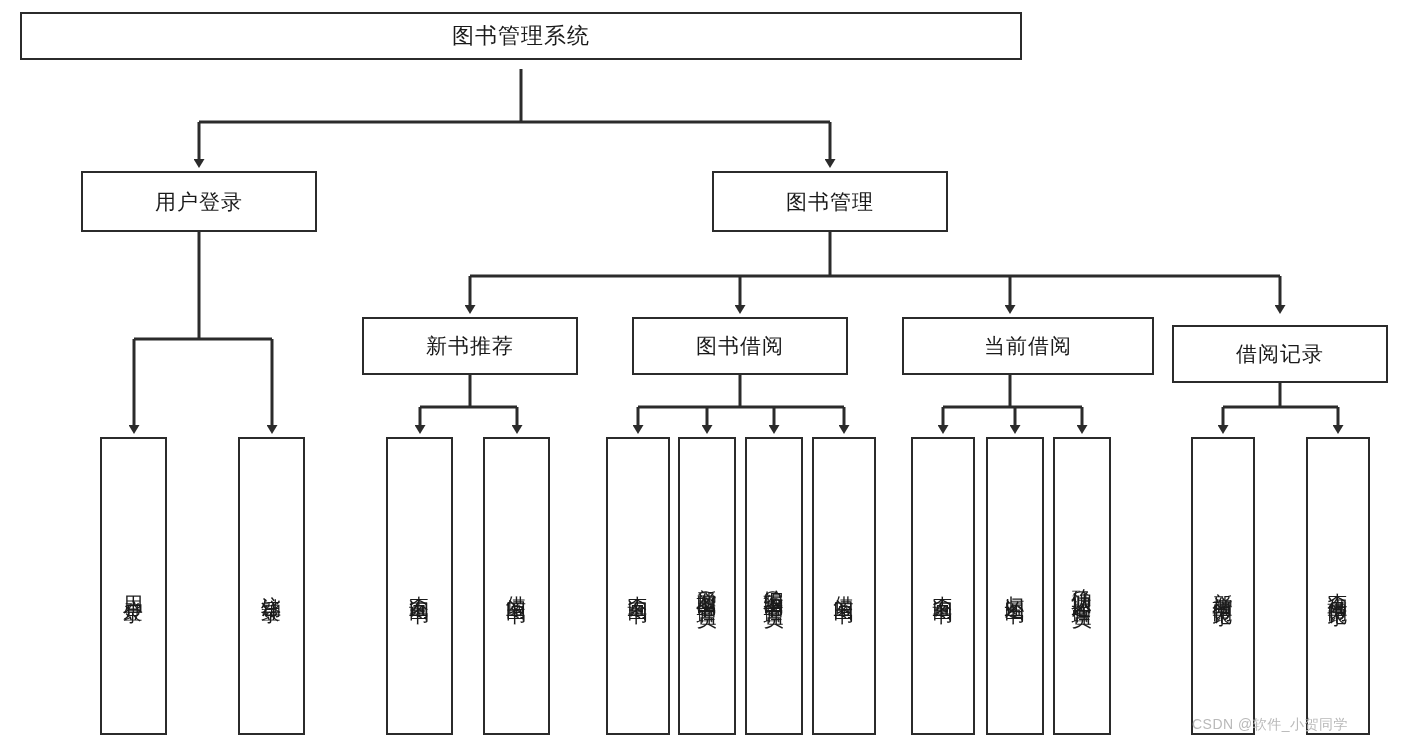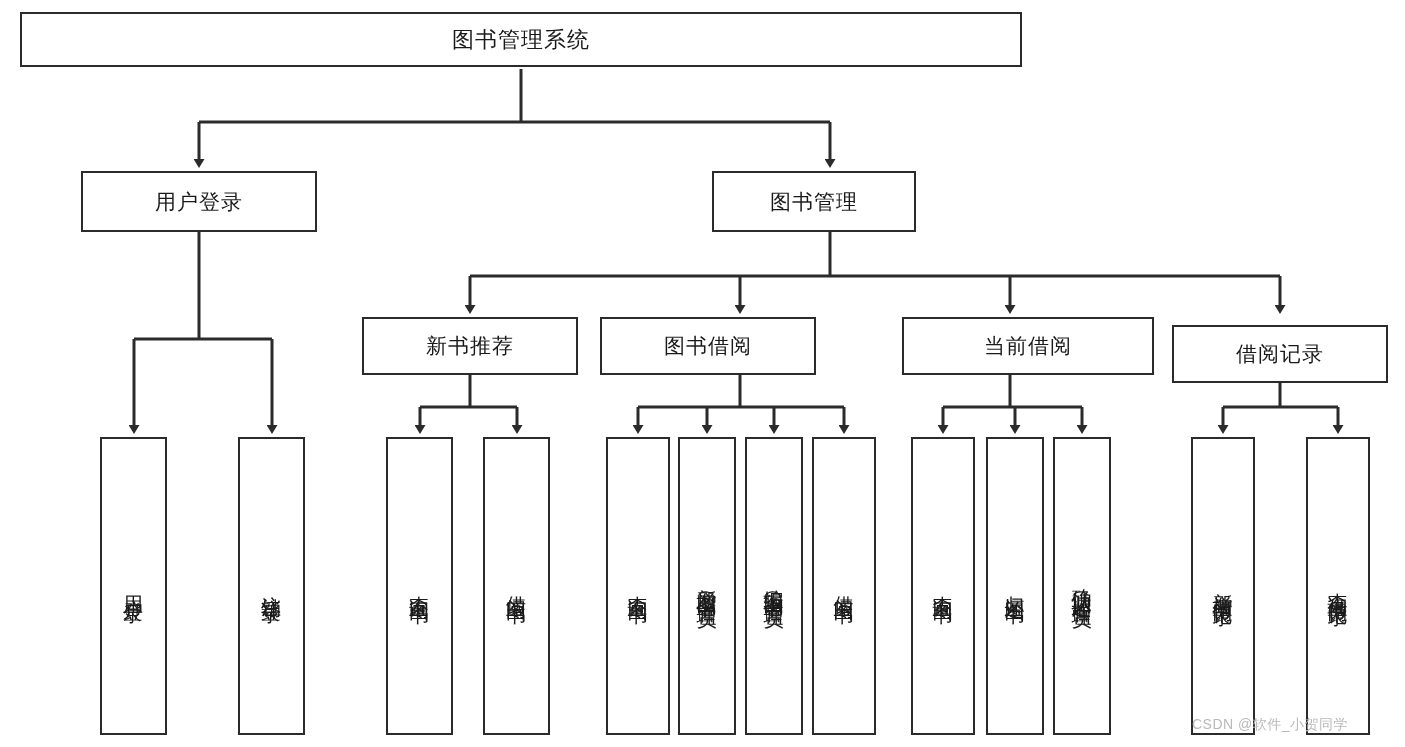--- a/index.html
+++ b/index.html
@@ -104,33 +104,33 @@
         <path d="M1015,407 L1015,426" marker-end="url(#arrowhead)"></path>
         <path d="M1082,407 L1082,426" marker-end="url(#arrowhead)"></path>
         <path d="M1280,375 L1280,407"></path>
         <path d="M1223,407 L1338,407"></path>
         <path d="M1223,407 L1223,426" marker-end="url(#arrowhead)"></path>
         <path d="M1338,407 L1338,426" marker-end="url(#arrowhead)"></path>
       </g>
   </svg>
 
   <div id="node-layer">
-      <div class="node horizontal root" style="left: 20px; top: 12px; width: 1002px; height: 55px;">
+      <div class="node horizontal root" style="left: 20px; top: 12px; width: 1002px; height: 48px;">
         <span class="hlabel">图书管理系统</span>
       </div>
       <div class="node horizontal" style="left: 81px; top: 171px; width: 236px; height: 61px;">
         <span class="hlabel">用户登录</span>
       </div>
-      <div class="node horizontal" style="left: 712px; top: 171px; width: 204px; height: 61px;">
+      <div class="node horizontal" style="left: 712px; top: 171px; width: 236px; height: 61px;">
         <span class="hlabel">图书管理</span>
       </div>
       <div class="node horizontal" style="left: 362px; top: 317px; width: 216px; height: 58px;">
         <span class="hlabel">新书推荐</span>
       </div>
-      <div class="node horizontal" style="left: 600px; top: 317px; width: 216px; height: 58px;">
+      <div class="node horizontal" style="left: 632px; top: 317px; width: 216px; height: 58px;">
         <span class="hlabel">图书借阅</span>
       </div>
       <div class="node horizontal" style="left: 902px; top: 317px; width: 252px; height: 58px;">
         <span class="hlabel">当前借阅</span>
       </div>
       <div class="node horizontal" style="left: 1172px; top: 317px; width: 216px; height: 58px; margin-top: 8px;">
         <span class="hlabel">借阅记录</span>
       </div>
       <div class="node vertical" style="left: 100px; top: 437px; width: 67px; height: 298px;">
         <span class="vlabel">用户登录</span>

